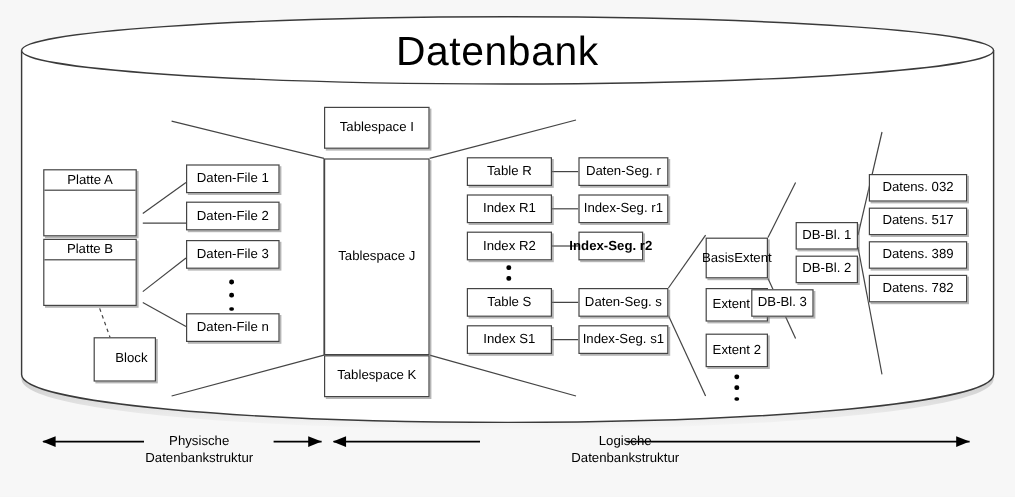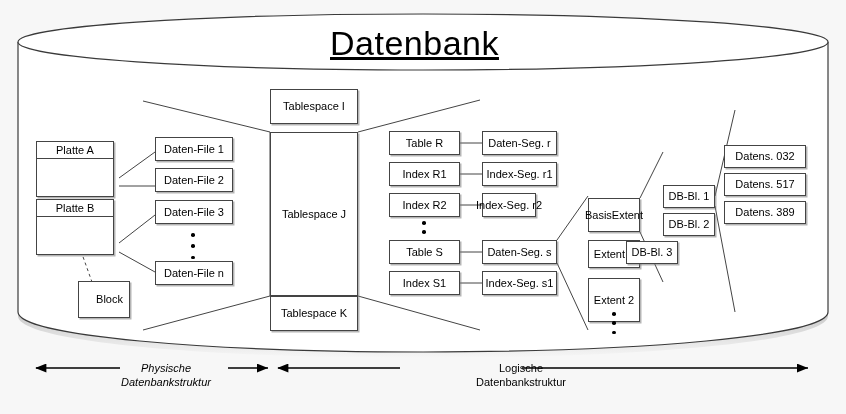--- a/index.html
+++ b/index.html
@@ -38,21 +38,20 @@
     white-space: nowrap;
   }
   .box.two-line { white-space: normal; flex-direction: row; }
   .title {
     position: absolute;
     font-size: 34px;
     letter-spacing: 0.5px;
     color: #000;
     font-weight: 400;
     white-space: nowrap;
-    text-decoration: underline;
   }
   .dots {
     position: absolute;
     display: flex;
     flex-direction: column;
     align-items: center;
     justify-content: space-between;
   }
   .dots span {
     display: block;
@@ -216,45 +215,46 @@
   <div class="dots" style="left:421px; top:221px; width:6px; height:22px;">
     <span></span>
       <span></span>
       <span></span>
   </div>
   <div class="box" style="left:389px; top:240px; width:71px; height:24px;">Table S</div>
   <div class="box" style="left:389px; top:271px; width:71px; height:24px;">Index S1</div>
 
   <div class="box" style="left:482px; top:131px; width:75px; height:24px;">Daten-Seg. r</div>
   <div class="box" style="left:482px; top:162px; width:75px; height:24px;">Index-Seg. r1</div>
-  <div class="box" style="left:482px; top:193px; width:54px; height:24px;">Index-Seg. r2</div>
+  <div class="box" style="left:482px; top:193px; width:54px; height:24px;font-weight:bold;">Index-Seg. r2</div>
   <div class="box" style="left:482px; top:240px; width:75px; height:24px;">Daten-Seg. s</div>
   <div class="box" style="left:482px; top:271px; width:75px; height:24px;">Index-Seg. s1</div>
 
   <div class="box two-line" style="left:588px; top:198px; width:52px; height:34px;">
     <span>Basis</span>
     <span>Extent</span>
   </div>
   <div class="box" style="left:588px; top:240px; width:52px; height:28px;">Extent 1</div>
-  <div class="box" style="left:588px; top:278px; width:52px; height:44px;">Extent 2</div>
+  <div class="box" style="left:588px; top:278px; width:52px; height:28px;">Extent 2</div>
   <div class="dots" style="left:611px; top:312px; width:6px; height:22px;">
     <span></span>
       <span></span>
       <span></span>
   </div>
 
   <div class="box" style="left:663px; top:185px; width:52px; height:23px;">DB-Bl. 1</div>
   <div class="box" style="left:663px; top:213px; width:52px; height:23px;">DB-Bl. 2</div>
   <div class="box" style="left:626px; top:241px; width:52px; height:23px;">DB-Bl. 3</div>
 
   <div class="box" style="left:724px; top:145px; width:82px; height:23px;">Datens. 032</div>
   <div class="box" style="left:724px; top:173px; width:82px; height:23px;">Datens. 517</div>
   <div class="box" style="left:724px; top:201px; width:82px; height:23px;">Datens. 389</div>
-
-  <div class="legend-label" style="left:106px; top:361px; width:120px;font-style:italic;">
+  <div class="box" style="left:724px; top:229px; width:82px; height:23px;">Datens. 782</div>
+
+  <div class="legend-label" style="left:106px; top:361px; width:120px;">
     <div>Physische</div>
     <div>Datenbankstruktur</div>
   </div>
   <div class="legend-label" style="left:461px; top:361px; width:120px;">
     <div>Logische</div>
     <div>Datenbankstruktur</div>
   </div>
 
 </div>
 

